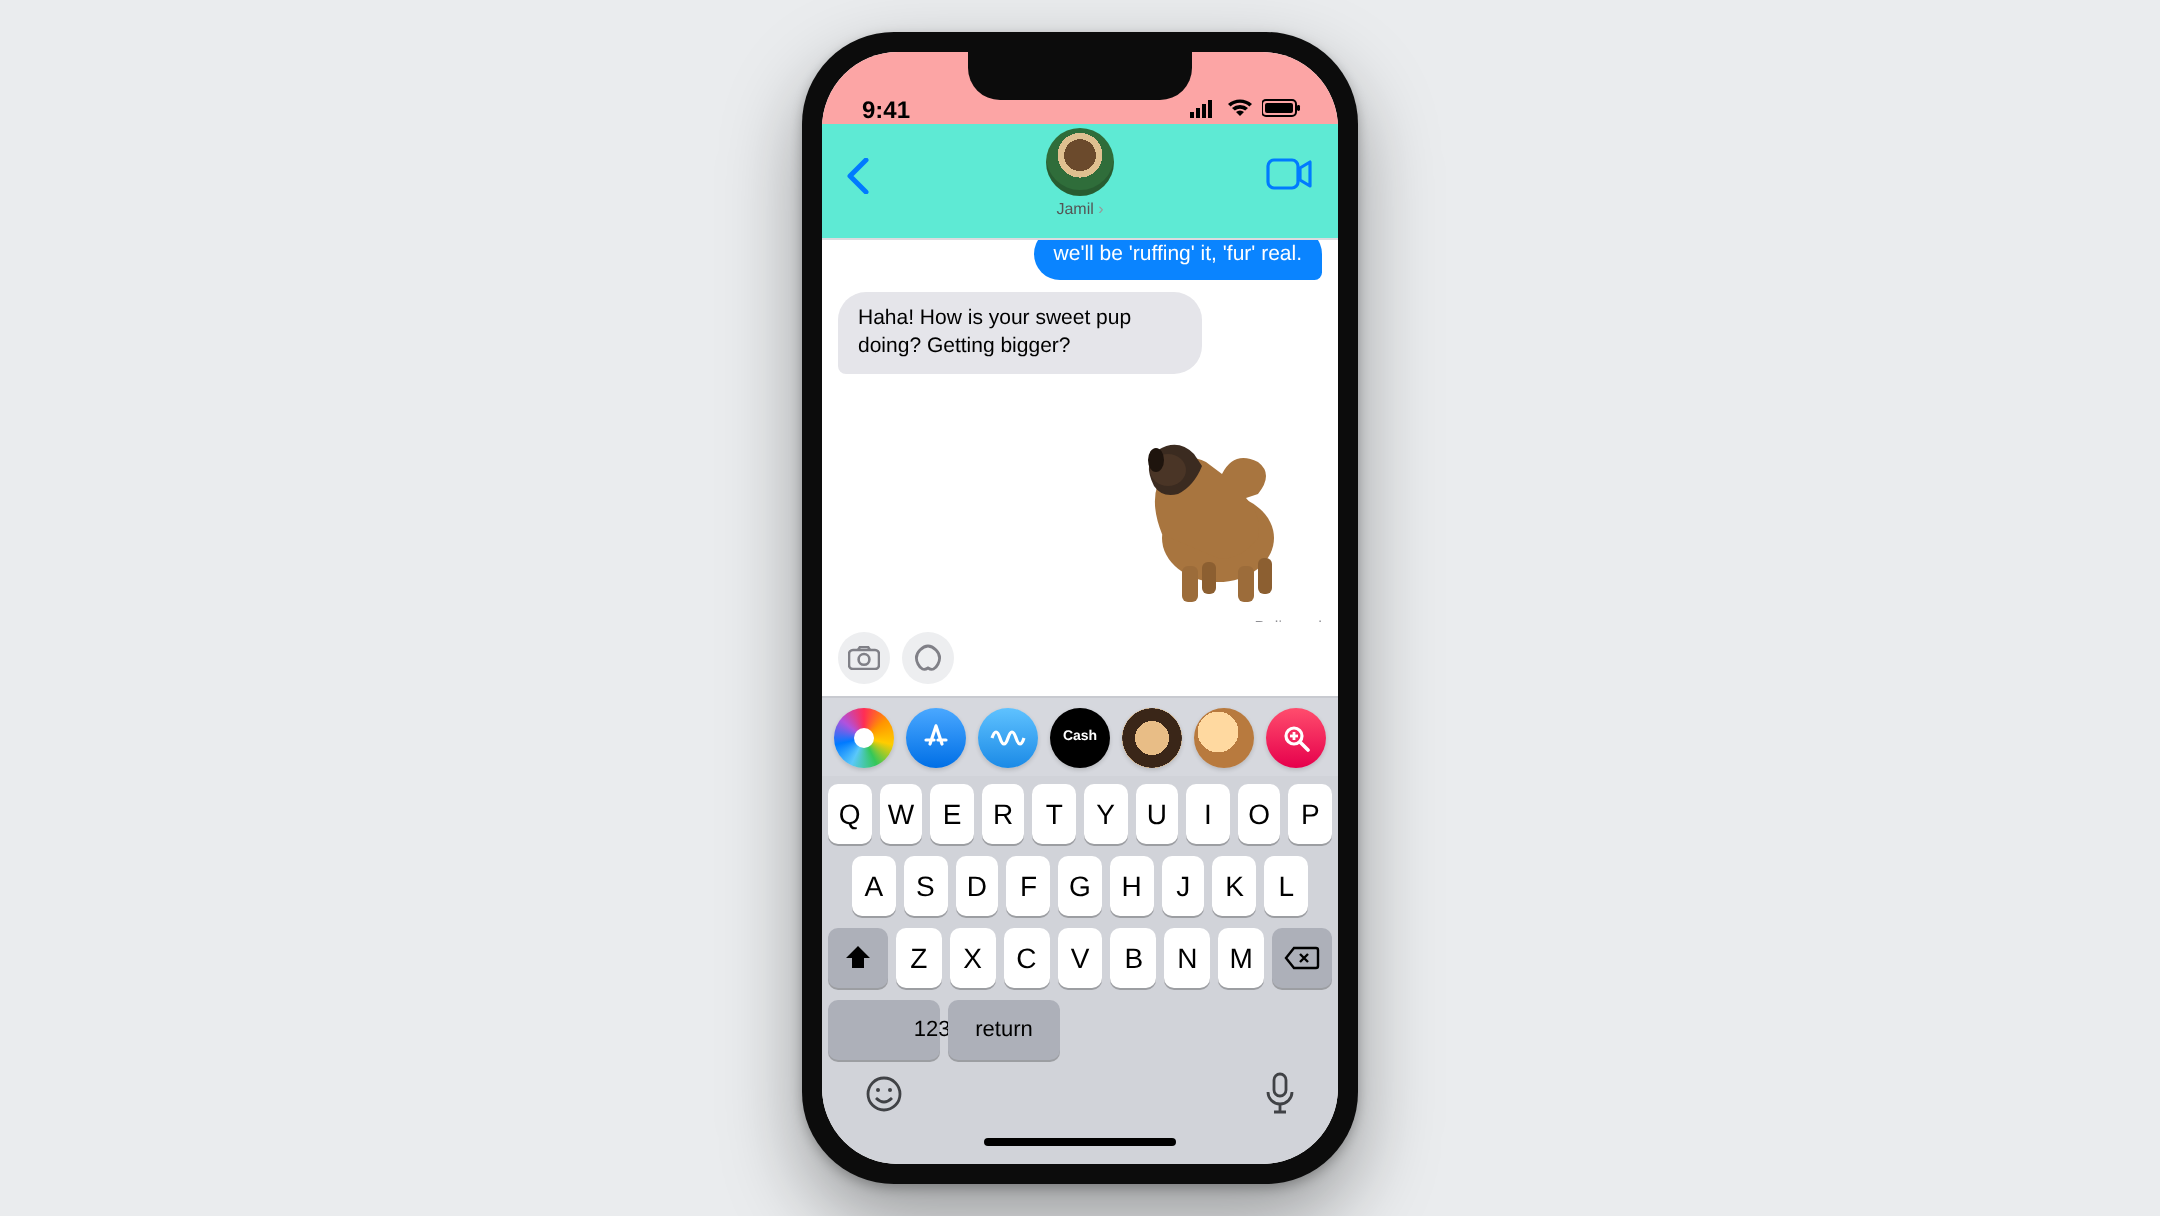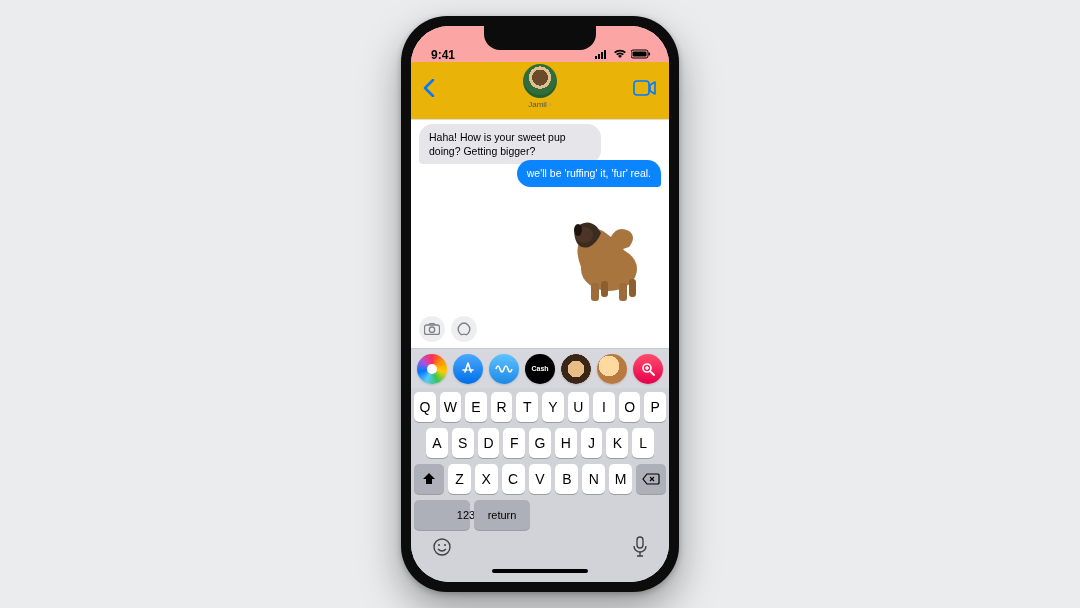--- a/index.html
+++ b/index.html
@@ -55,21 +55,21 @@
     font-size: 12px;
     font-weight: 700;
     background: #fca5a5;
     position: relative;
     z-index: 40;
   }
   .status-right { display: flex; align-items: center; gap: 4px; }
   
   .nav {
     height: 58px;
-    background: #eab308;
+    background: #5eead4;
     border-bottom: 1px solid #dcdcdf;
     display: flex;
     align-items: center;
     justify-content: space-between;
     padding: 0 12px 2px 12px;
     position: relative;
   }
   .back-btn { color: #007aff; font-size: 22px; font-weight: 400; width: 20px; text-align: left; cursor: pointer; }
   .ft-btn { color: #007aff; width: 28px; text-align: right; cursor: pointer; }
   .contact {
@@ -240,22 +240,22 @@
       </div>
       <div class="ft-btn">
         <svg width="24" height="16" viewBox="0 0 24 16">
             <rect x="1" y="1" width="15" height="14" rx="3" fill="none" stroke="#007aff" stroke-width="1.6"></rect>
             <path d="M17 5 L22 2 V14 L17 11 Z" fill="none" stroke="#007aff" stroke-width="1.6" stroke-linejoin="round"></path>
           </svg>
       </div>
     </div>
 
     <div class="conv">
+      <div class="bubble sent">we'll be 'ruffing' it, 'fur' real.</div>
       <div class="bubble recv">Haha! How is your sweet pup doing? Getting bigger?</div>
-      <div class="bubble sent">we'll be 'ruffing' it, 'fur' real.</div>
       <div class="sticker-wrap">
         <div class="sticker" title="dog-sticker">
           <svg viewBox="0 0 110 110" width="110" height="110">
 
             <ellipse cx="58" cy="72" rx="28" ry="22" fill="#a8753f"></ellipse>
             <path d="M30 70 Q22 50 32 38 Q40 28 52 34 L60 40 Q66 28 78 34 Q86 40 78 50 L72 52 Q80 60 78 72 Q68 84 58 82" fill="#a8753f"></path>
 
             <path d="M26 46 Q20 34 28 28 Q38 22 46 30 L50 36 Q46 46 38 50 Q30 52 26 46" fill="#3b2b20"></path>
             <ellipse cx="33" cy="38" rx="9" ry="8" fill="#4a3526"></ellipse>
             <ellipse cx="27" cy="33" rx="4" ry="6" fill="#1e140d"></ellipse>

